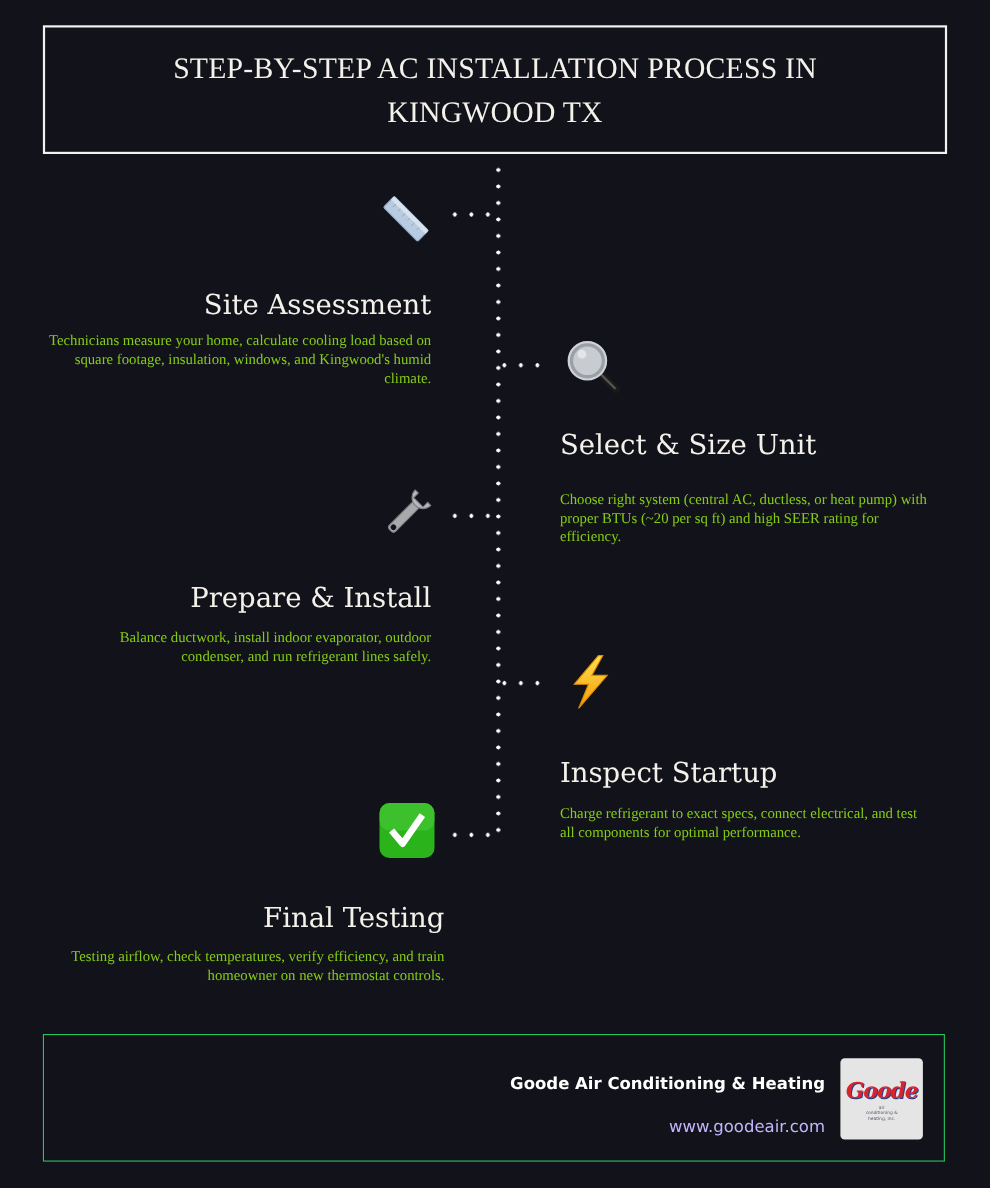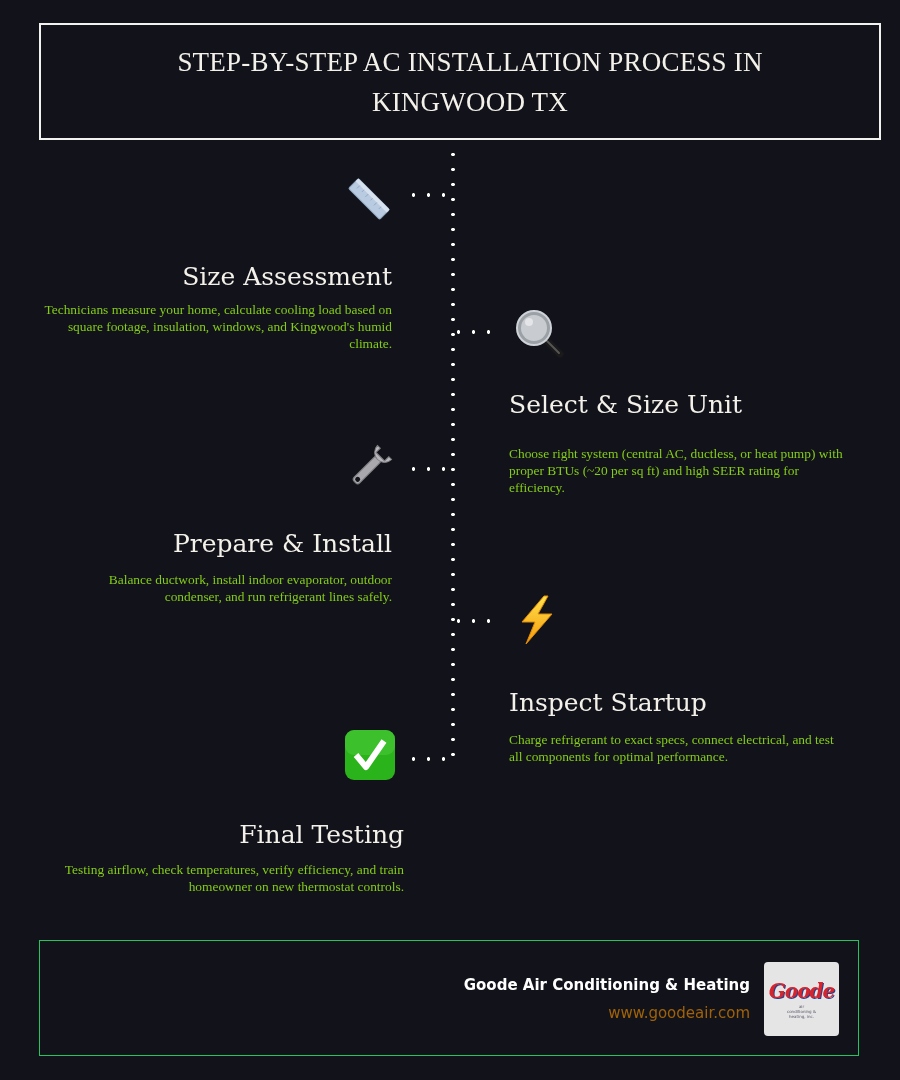--- a/index.html
+++ b/index.html
@@ -7,21 +7,20 @@
     width: 900px; height: 1080px; position: relative; overflow: hidden;
     background: #12131a;
     font-family: "DejaVu Sans", sans-serif;
     color: #ececec;
   }
   .header-box {
     position: absolute; left: 39px; top: 23px; width: 818px; height: 113px;
     border: 2px solid #f2f2ee;
     display: flex; align-items: center; justify-content: center;
     text-align: center;
-    padding-left: 20px;
   }
   .header-title {
     font-family: "Liberation Serif", "DejaVu Serif", serif;
     font-size: 27px; line-height: 40px; letter-spacing: 0.2px;
     color: #f4f1ea; font-weight: normal; margin: 0;
     width: 600px; text-transform: uppercase;
   }
   .dot-v {
     position: absolute; left: 451px; top: 147px; width: 4px; height: 614px;
     background-image: radial-gradient(circle, #ffffff 1.6px, transparent 2px);
@@ -53,23 +52,23 @@
   .footer-box {
     position: absolute; left: 39px; top: 940px; width: 818px; height: 114px;
     border: 1px solid #22c55e;
   }
   .company-name {
     position: absolute; right: 108px; top: 35px;
     font-family: "DejaVu Sans", sans-serif; font-weight: bold;
     font-size: 15px; color: #ffffff; white-space: nowrap;
   }
   .company-url {
-    position: absolute; right: 108px; top: 63px;
+    position: absolute; right: 108px; top: 74px;
     font-family: "DejaVu Sans", sans-serif;
-    font-size: 15px; color: #a16207; white-space: nowrap;
+    font-size: 15px; color: #c4b5fd; white-space: nowrap;
   }
   .logo {
     position: absolute; right: 19px; top: 21px; width: 75px; height: 74px;
     background: #e5e5e5; border-radius: 4px;
     display: flex; flex-direction: column; align-items: center; justify-content: center;
   }
   .logo-word {
     font-family: "DejaVu Serif", serif; font-style: italic; font-weight: bold;
     font-size: 20px; color: #d8242d; letter-spacing: -1px;
     text-shadow: 1px 1px 0 #2a3f8a;
@@ -104,21 +103,21 @@
           <line x1="12" y1="25" x2="12" y2="29"></line>
             <line x1="18" y1="25" x2="18" y2="28"></line>
           <line x1="24" y1="25" x2="24" y2="29"></line>
             <line x1="30" y1="25" x2="30" y2="28"></line>
           <line x1="36" y1="25" x2="36" y2="29"></line>
             <line x1="42" y1="25" x2="42" y2="28"></line>
         </g>
       </g>
     </svg>
   </div>
-  <h2 class="step-title" style="right:508px; top:262px;">Size Assessment</h2>
+  <h2 class="step-title" style="right:508px; top:262px;">Site Assessment</h2>
   <p class="step-desc" style="right:508px; top:301px; width:360px;">Technicians measure your home, calculate cooling load based on square footage, insulation, windows, and Kingwood's humid climate.</p>
 </div>
 
 <div class="right">
   <div class="icon" style="left:510px; top:304px;">
     <svg width="56" height="56" viewBox="0 0 56 56">
       <line x1="35" y1="35" x2="50" y2="50" stroke="#1a1a1a" stroke-width="7" stroke-linecap="round"></line>
       <line x1="37" y1="37" x2="49" y2="49" stroke="#555" stroke-width="2" stroke-linecap="round"></line>
       <circle cx="24" cy="24" r="17" fill="#9aa0a6" stroke="#cfd3d8" stroke-width="2"></circle>
       <circle cx="24" cy="24" r="13" fill="#c8ccd0"></circle>

